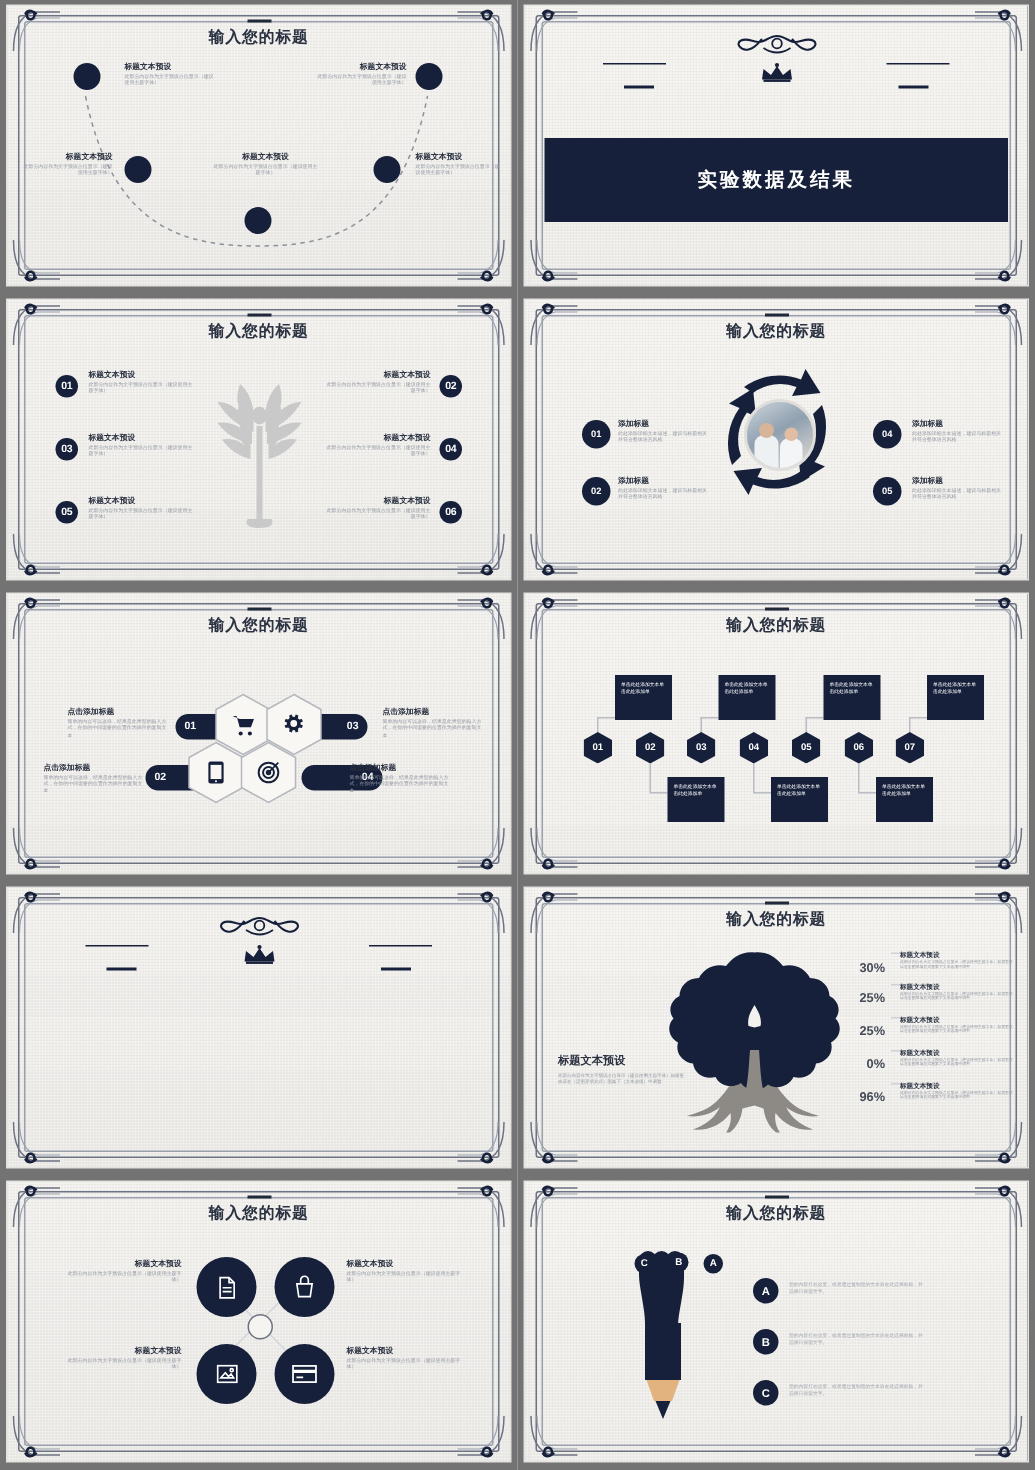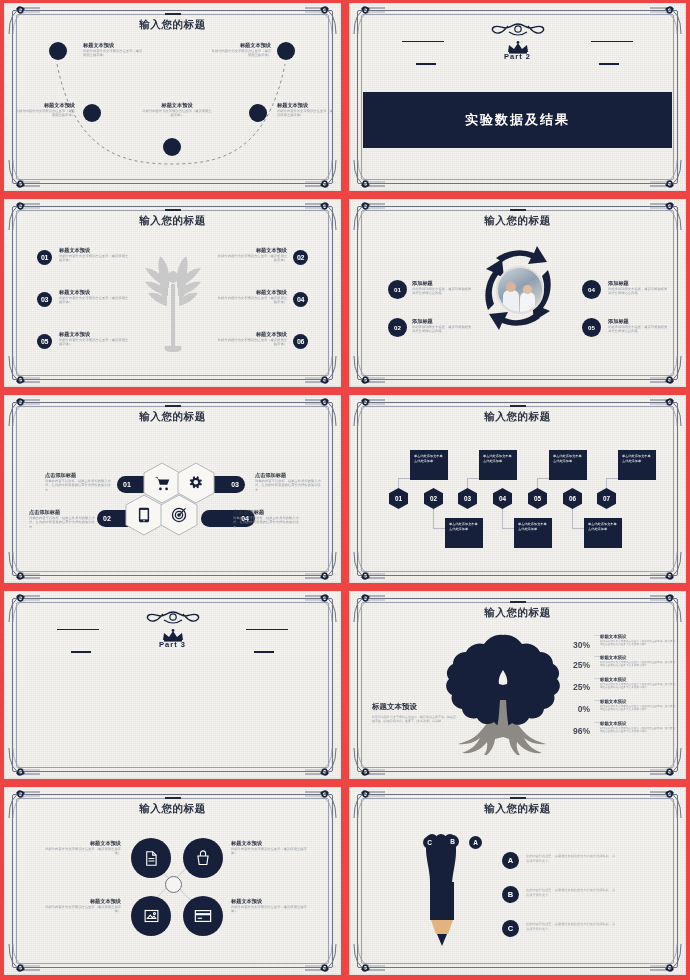--- a/index.html
+++ b/index.html
@@ -1,18 +1,18 @@
 <!DOCTYPE html>
 <html><head>
 <meta charset="utf-8">
 <style>
   html,body{margin:0;padding:0;background:#ffffff;}
   body{width:690px;height:980px;font-family:"Liberation Sans","DejaVu Sans",sans-serif;}
   .deck{width:690px;height:980px;display:grid;grid-template-columns:345px 345px;grid-template-rows:repeat(5,196px);}
-  .cell{width:345px;height:196px;box-sizing:border-box;padding:4px 5px 6px 5px;background:#ef4444;}
+  .cell{width:345px;height:196px;box-sizing:border-box;padding:4px 5px 6px 5px;background:#737373;}
   .slide{position:relative;width:335px;height:186px;background:
       repeating-linear-gradient(0deg,rgba(0,0,0,.028) 0 1px,rgba(0,0,0,0) 1px 2px),
       repeating-linear-gradient(90deg,rgba(0,0,0,.022) 0 1px,rgba(0,0,0,0) 1px 2px),
       linear-gradient(180deg,#f6f5f2 0%,#f3f2ef 100%);
       overflow:hidden;box-shadow:0 0 0 1px #e3e2de;}
   
   .frame-outer{position:absolute;left:7px;top:6px;right:7px;bottom:6px;border:1px solid #6d7382;border-radius:2px;pointer-events:none;}
   .frame-inner{position:absolute;left:11px;top:10px;right:11px;bottom:10px;border:1px solid #9aa0ad;border-radius:2px;pointer-events:none;}
   .corner{position:absolute;width:34px;height:30px;pointer-events:none;}
   .c-tl{left:2px;top:1px;}
@@ -202,21 +202,20 @@
           </svg>
         <svg class="crown" width="24" height="13" viewBox="0 0 24 13">
             <path d="M2 11 L3 4 L8 8 L12 2 L16 8 L21 4 L22 11 Z" fill="#16203a"></path>
             <circle cx="12" cy="1.4" r="1.4" fill="#16203a"></circle>
             <rect x="3" y="11" width="18" height="1.6" fill="#16203a"></rect>
           </svg>
         <div class="rulewrap">
             <span class="rule l"></span>
             <span class="rule r"></span>
           </div>
-        <div class="chap-en">Part 2</div>
         <div class="rulewrap">
             <span class="rule2 l"></span>
             <span class="rule2 r"></span>
           </div>
       </div>
       <div class="chap-band">
         <div class="ct">实验数据及结果</div>
       </div>
     </div>
   </div>
@@ -592,21 +591,20 @@
           </svg>
         <svg class="crown" width="24" height="13" viewBox="0 0 24 13">
             <path d="M2 11 L3 4 L8 8 L12 2 L16 8 L21 4 L22 11 Z" fill="#16203a"></path>
             <circle cx="12" cy="1.4" r="1.4" fill="#16203a"></circle>
             <rect x="3" y="11" width="18" height="1.6" fill="#16203a"></rect>
           </svg>
         <div class="rulewrap">
             <span class="rule l"></span>
             <span class="rule r"></span>
           </div>
-        <div class="chap-en">Part 3</div>
         <div class="rulewrap">
             <span class="rule2 l"></span>
             <span class="rule2 r"></span>
           </div>
       </div>
     </div>
   </div>
 
   <div class="cell">
     <div class="slide s8">

